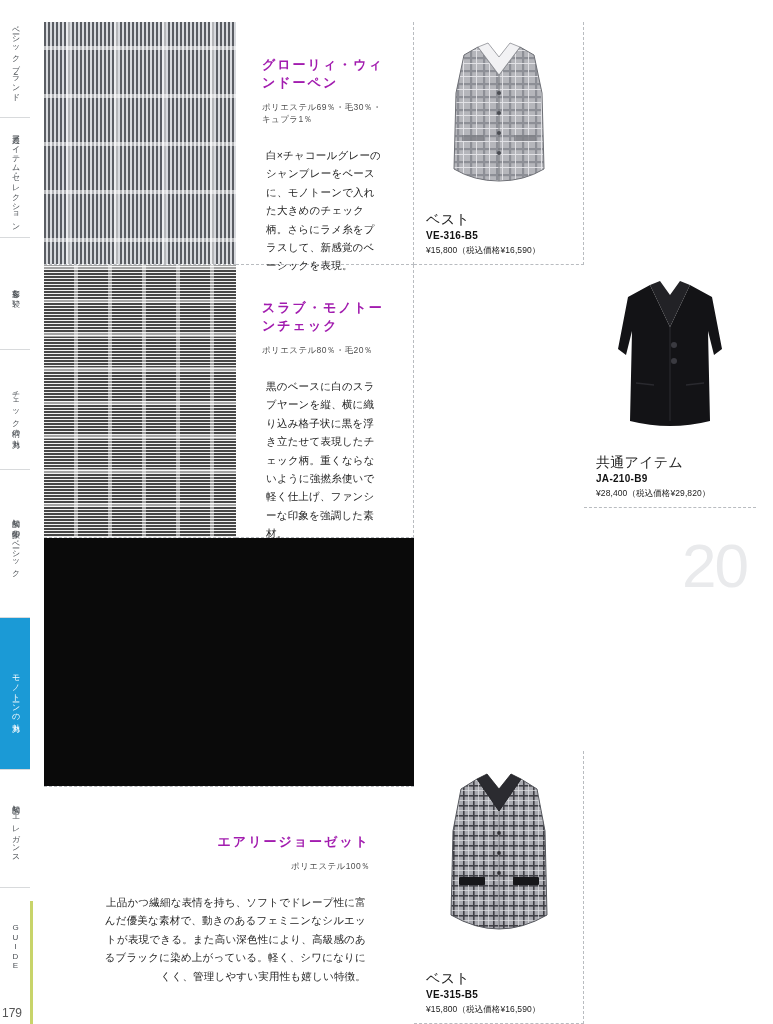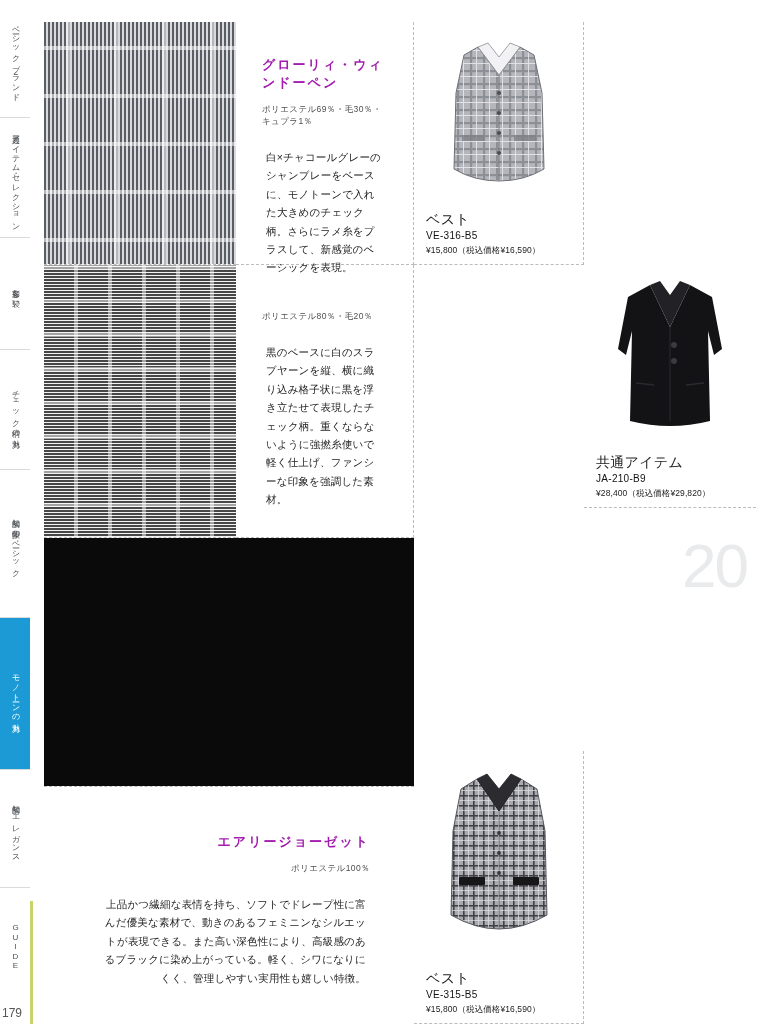--- a/index.html
+++ b/index.html
@@ -108,21 +108,21 @@
     box-sizing: border-box;
   }
   .txt h2 {
     margin: 0 0 10px 0;
     font-size: 13px;
     font-weight: 600;
     letter-spacing: 2px;
     color: #a21caf;
   }
   .txt .comp {
-    margin: 12px 0 20px 0;
+    margin: 0 0 20px 0;
     font-size: 8.5px;
     color: #4d4d4d;
     letter-spacing: 0.4px;
   }
   .txt p.body {
     margin: 4px;
     font-size: 10.5px;
     line-height: 1.75;
     color: #1c1c1c;
     letter-spacing: 0.2px;
@@ -140,21 +140,21 @@
     align-items: center;
     justify-content: center;
   }
   .prod .caption {
     position: absolute;
     left: 12px;
     bottom: 8px;
     line-height: 1.45;
   }
   .caption .kind { font-size: 14px; color: #222; letter-spacing: .3px; }
-  .caption .code { font-size: 10px; font-weight: 400; color: #111; letter-spacing: .3px; }
+  .caption .code { font-size: 10px; font-weight: 700; color: #111; letter-spacing: .3px; }
   .caption .price { font-size: 8.5px; color: #222; letter-spacing: .1px; }
 
   
   .ghost {
     position: absolute;
     right: 26px;
     top: 530px;
     font-size: 62px;
     color: #e9eaec;
     letter-spacing: -2px;
@@ -257,20 +257,21 @@
         <div class="code">JA-210-B9</div>
         <div class="price">¥28,400（税込価格¥29,820）</div>
       </div>
     </div>
 
     <div class="cell dash-b" style="left:0;top:243px;width:192px;height:273px;">
       <div class="swatch sw-slub"></div>
     </div>
 
     <div class="cell dash-b dash-r txt" style="left:192px;top:243px;width:178px;height:273px;">
+      <h2>スラブ・モノトーンチェック</h2>
       <p class="comp">ポリエステル80％・毛20％</p>
       <p class="body">黒のベースに白のスラブヤーンを縦、横に織り込み格子状に黒を浮き立たせて表現したチェック柄。重くならないように強撚糸使いで軽く仕上げ、ファンシーな印象を強調した素材。</p>
     </div>
 
     <div class="cell prod dash-b dash-r" style="left:370px;top:243px;width:170px;height:273px;">
       <div class="art" style="height:218px;">
         <svg width="112" height="190" viewBox="0 0 112 190" aria-hidden="true">
           <defs>
             <pattern id="chk2" width="10" height="10" patternUnits="userSpaceOnUse">
               <rect width="10" height="10" fill="#a9aab0"></rect>

